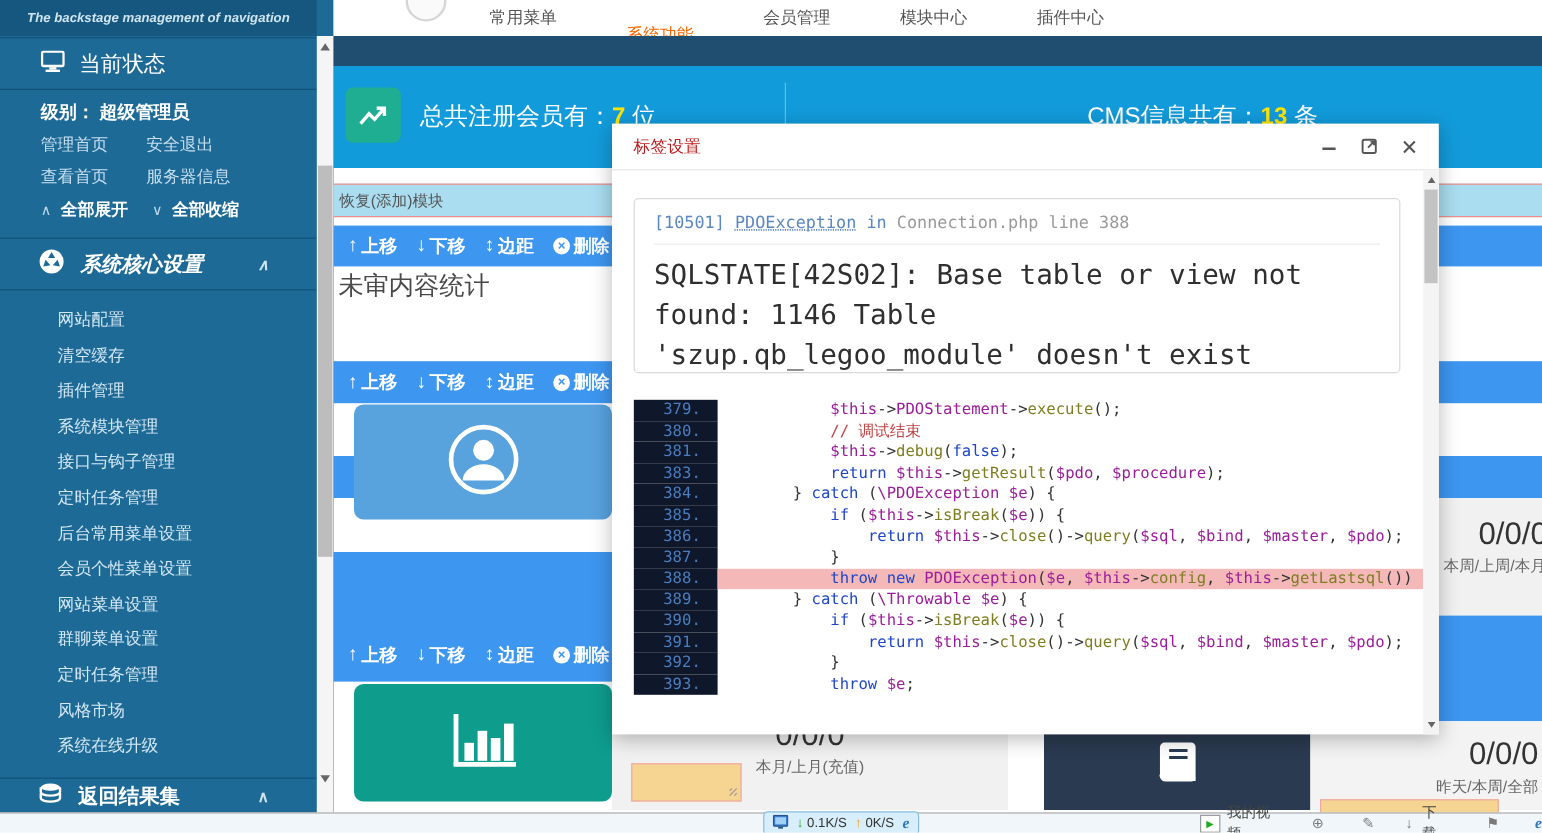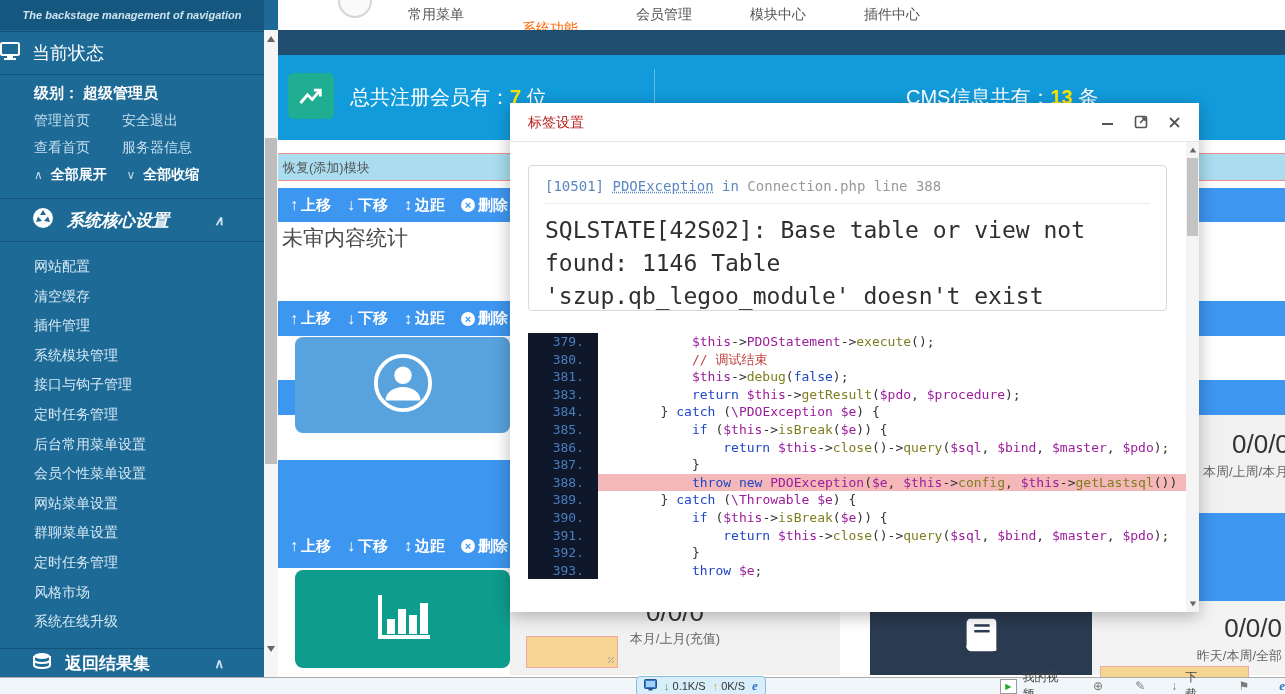--- a/index.html
+++ b/index.html
@@ -5,33 +5,33 @@
   html,body{margin:0;padding:0;background:#fff;}
   .screen{position:relative;width:1285px;height:694px;overflow:hidden;
     font-family:"Liberation Sans",sans-serif;background:#fff;}
   .abs{position:absolute;}
 
   
   .sidebar{left:0;top:0;width:278px;height:678px;background:#1e6a97;color:#fff;overflow:hidden;}
   .sb-tagline{left:0;top:0;width:264px;height:30px;background:#15577e;color:#cfe4f0;
     font:italic bold 11px "Liberation Sans",sans-serif;line-height:30px;text-align:center;}
   .sb-status{left:0;top:31px;width:264px;height:44px;border-top:1px solid #12517a;border-bottom:1px solid #12517a;
-    display:flex;align-items:center;box-sizing:border-box;font-size:18px;color:#fff;gap:12px;}
+    display:flex;align-items:center;padding-left:34px;box-sizing:border-box;font-size:18px;color:#fff;gap:12px;}
   .sb-info{left:34px;top:84px;width:220px;font-size:14px;color:#e2f1fa;}
   .sb-info .row{margin-bottom:9px;white-space:nowrap;}
   .sb-info b{font-weight:bold;color:#fff;font-size:15px;}
   .sb-link{color:#c6dff0;margin-right:28px;cursor:pointer;}
   .sb-toggle{color:#fff;font-weight:bold;margin-right:16px;}
   .sb-caret{font-size:12px;color:#bcd8ea;margin-right:4px;}
   .sb-section{left:0;width:264px;height:44px;display:flex;align-items:center;gap:13px;
     padding-left:32px;box-sizing:border-box;border-top:1px solid #12517a;border-bottom:1px solid #12517a;
     font-size:17px;font-weight:bold;color:#fff;}
   .sb-section .chev{position:absolute;right:40px;font-size:13px;color:#cfe4f0;}
   .sb-items{left:0;top:252px;width:264px;}
-  .sb-item{height:29.6px;line-height:29.6px;padding-left:34px;font-size:14px;color:#d4e8f5;cursor:pointer;}
+  .sb-item{height:29.6px;line-height:29.6px;padding-left:48px;font-size:14px;color:#d4e8f5;cursor:pointer;}
   
   .sb-scroll{right:0;top:30px;width:14px;height:648px;background:#f5f5f5;}
   .tri-up{width:0;height:0;border-left:4px solid transparent;border-right:4px solid transparent;border-bottom:6px solid #666;}
   .tri-down{width:0;height:0;border-left:4px solid transparent;border-right:4px solid transparent;border-top:6px solid #666;}
   .sb-thumb{position:absolute;left:1px;top:108px;width:12px;height:326px;background:#bdbdbd;}
 
   
   .topnav{left:278px;top:0;width:1007px;height:30px;background:#fff;border-bottom:1px solid #e5e5e5;}
   .avatar{position:absolute;left:60px;top:-16px;width:30px;height:30px;border:2px solid #d6d6d6;border-radius:50%;background:#fafafa;}
   .nav-items{position:absolute;left:130px;top:0;height:30px;display:flex;align-items:center;gap:58px;font-size:14px;color:#555;}

